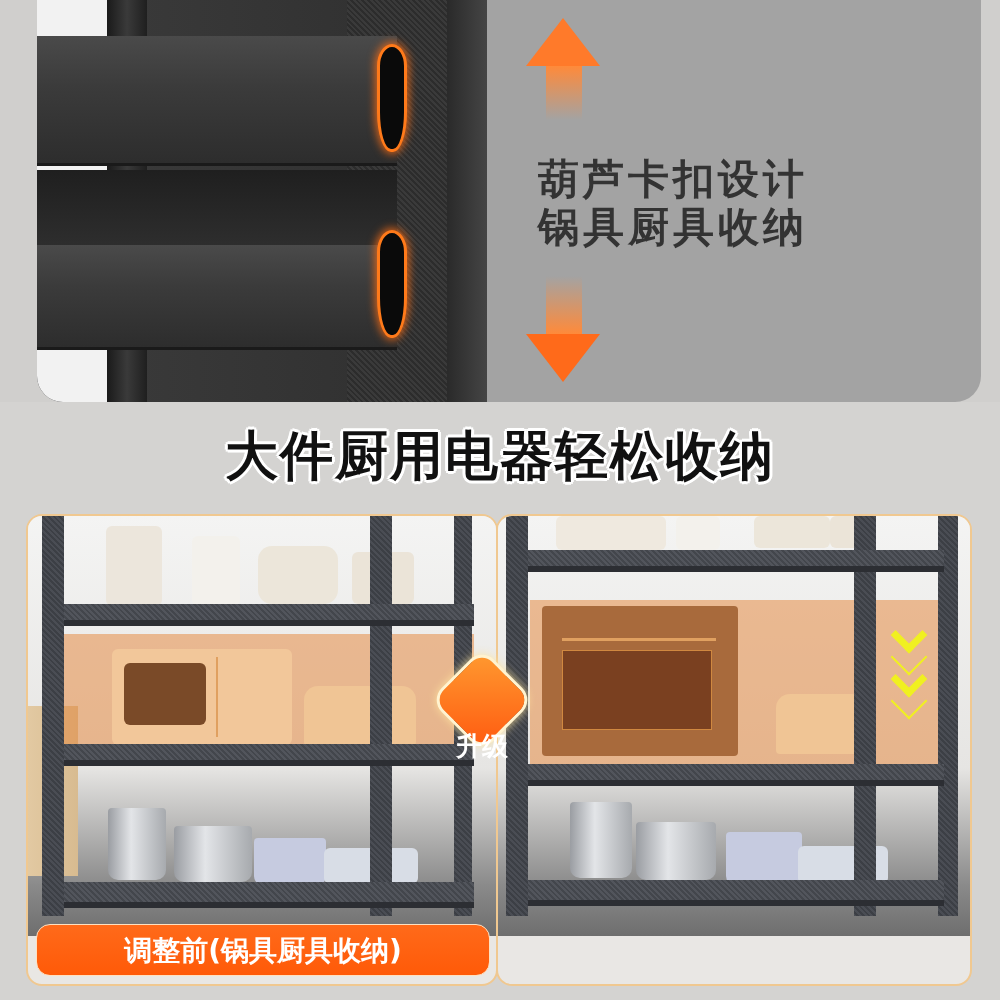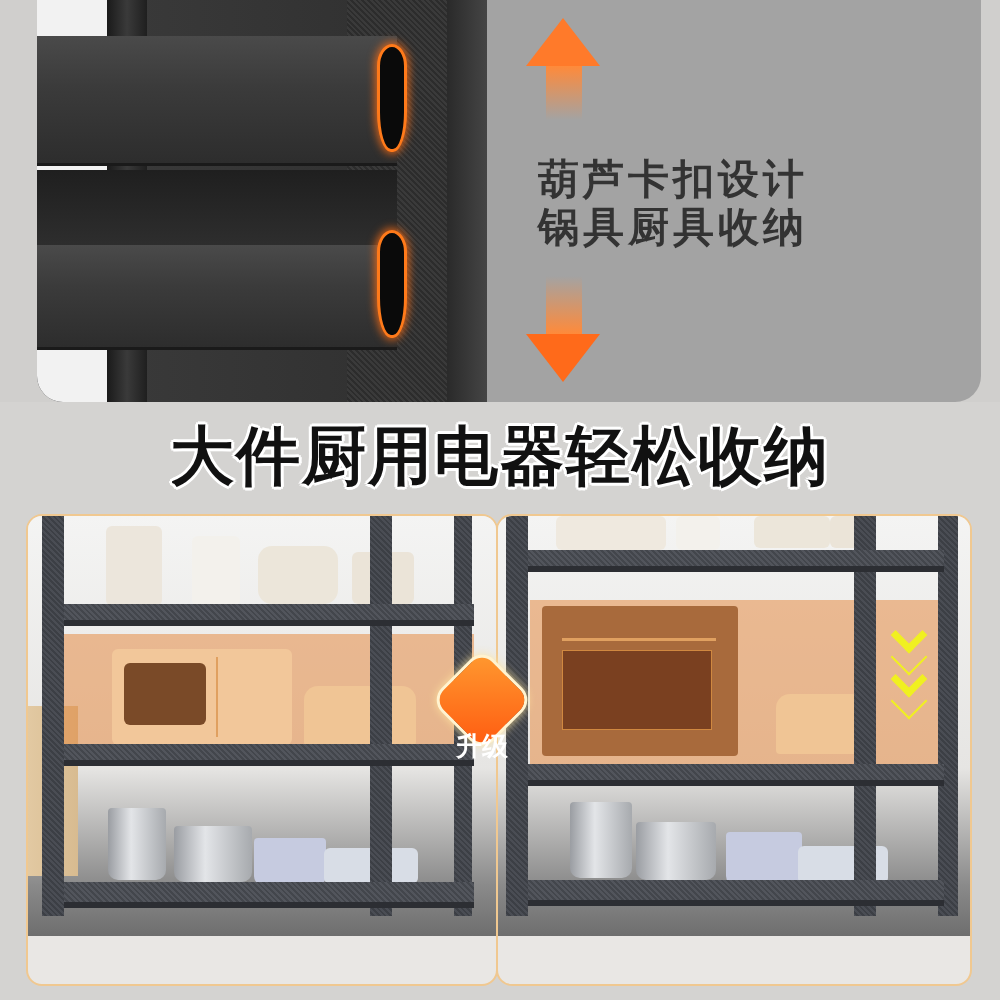--- a/index.html
+++ b/index.html
@@ -52,21 +52,21 @@
   .feature-text {
     position: absolute; left: 527px; top: 155px; color: #333333;
     font-family: "DejaVu Sans", "Liberation Sans", sans-serif; font-weight: bold;
     font-size: 41px; line-height: 48px; letter-spacing: 4px;
   }
 
   
   .headline {
     position: absolute; left: 0; top: 408px; width: 1000px; text-align: center;
     font-family: "DejaVu Sans", "Liberation Sans", sans-serif; font-weight: bold;
-    font-size: 64px; line-height: 96px; color: #111111; letter-spacing: 2px;
+    font-size: 53px; line-height: 96px; color: #111111; letter-spacing: 2px;
     -webkit-text-stroke: 0px;
     text-shadow: 3px 0 0 #fff, -3px 0 0 #fff, 0 3px 0 #fff, 0 -3px 0 #fff,
                  2px 2px 0 #fff, -2px 2px 0 #fff, 2px -2px 0 #fff, -2px -2px 0 #fff;
   }
 
   
   .panel {
     position: absolute; top: 514px; height: 472px; width: 470px;
     border-radius: 16px; border: 2px solid #f0c890; background: #e9e7e4; overflow: hidden;
   }
@@ -170,20 +170,21 @@
     <div class="pot" style="left:226px; top:322px; width:72px; height:48px; background:#c6cbe0;"></div>
     <div class="appliance" style="left:296px; top:332px; width:94px; height:36px; background:#d8dde6;"></div>
 
     <div class="post" style="left:14px;"></div>
     <div class="post" style="left:342px;"></div>
     <div class="post" style="left:426px; width:18px;"></div>
     <div class="shelf" style="left:36px; top:88px; width:410px;"></div>
     <div class="shelf" style="left:36px; top:228px; width:410px;"></div>
     <div class="shelf" style="left:36px; top:366px; width:410px; height:26px;"></div>
   </div>
+  <div class="caption">调整前(锅具厨具收纳)</div>
 </div>
 
 <div class="panel right">
   <div class="scene">
     <div class="highlight-zone" style="left:32px; top:84px; width:410px; height:174px;"></div>
 
     <div class="appliance" style="left:58px; top:0px; width:110px; height:34px; background:#efe9df;"></div>
     <div class="appliance" style="left:178px; top:0px; width:44px; height:34px; background:#f3f1ec;"></div>
     <div class="appliance" style="left:256px; top:0px; width:76px; height:32px; background:#ece6da;"></div>
     <div class="appliance" style="left:332px; top:0px; width:34px; height:32px; background:#ebe4d8;"></div>

